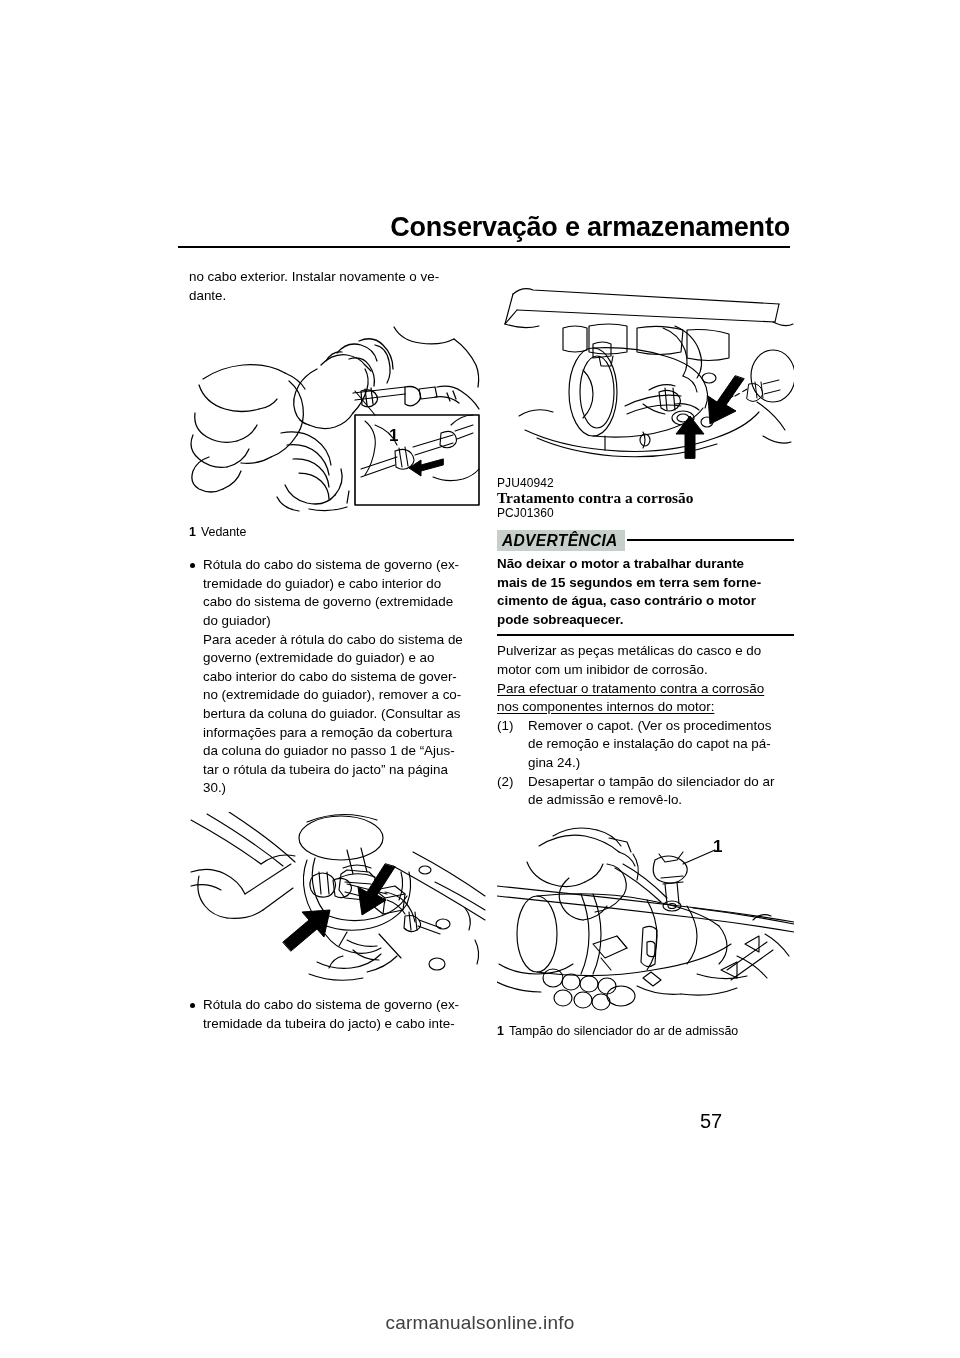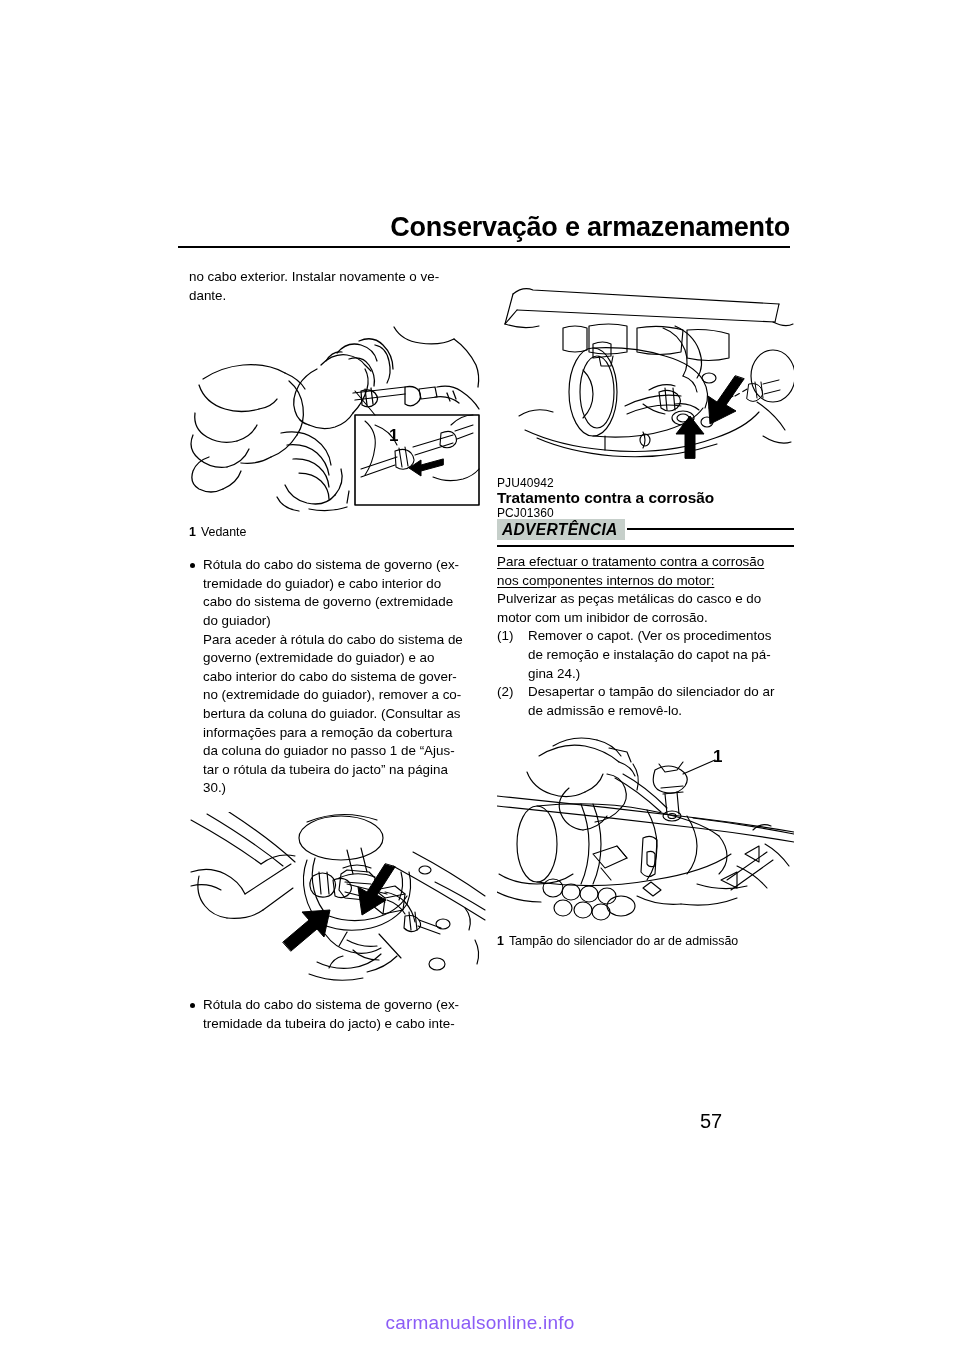--- a/index.html
+++ b/index.html
@@ -112,25 +112,26 @@
     font-size: 12px;
     line-height: 9px;
     letter-spacing: 0.1px;
     margin: 0;
   }
   .sec-title {
     font-size: 15.4px;
     font-weight: bold;
     margin: 1px 0 2px 0;
     line-height: 18px;
+    font-family: Liberation Serif, serif;
   }
   .warn-head {
     display: flex;
     align-items: center;
-    margin-top: 1px;
+    margin-top: 12px;
     margin-bottom: 4px;
   }
   .warn-label {
     background: #c6cfca;
     font-style: italic;
     font-weight: bold;
     font-size: 15.6px;
     line-height: 19px;
     padding: 1px 7px 1px 5px;
     letter-spacing: 0.3px;
@@ -173,21 +174,21 @@
   }
 
   
   .watermark {
     position: absolute;
     left: 0;
     top: 1312px;
     width: 960px;
     text-align: center;
     font-size: 19px;
-    color: #8b5cf6;
+    color: #404040;
     letter-spacing: 0.2px;
   }
 </style>
 </head>
 <body>
 
 <div class="page">
 
   <div class="page-header">
     <h1>Conservação e armazenamento</h1>
@@ -469,32 +470,38 @@
       <p class="ref-code">PJU40942</p>
       <h2 class="sec-title">Tratamento contra a corrosão</h2>
 
       <p class="ref-code">PCJ01360</p>
 
       <div class="warn-head">
         <span class="warn-label">ADVERTÊNCIA</span>
         <span class="warn-rule"></span>
       </div>
 
+      <p class="warn-body">
+        <span>Não deixar o motor a trabalhar durante</span><br>
+        <span>mais de 15 segundos em terra sem forne-</span><br>
+        <span>cimento de água, caso contrário o motor</span><br>
+        <span class="tail">pode sobreaquecer.</span>
+      </p>
 
       <div class="warn-rule-bottom"></div>
     </div>
+
+    <p class="nojust">
+      <span>Pulverizar as peças metálicas do casco e do</span><br>
+      <span>motor com um inibidor de corrosão.</span>
+    </p>
 
     <p class="nojust">
       <span class="underlined">Para efectuar o tratamento contra a corrosão</span><br>
       <span class="underlined">nos componentes internos do motor:</span>
-    </p>
-
-    <p class="nojust">
-      <span>Pulverizar as peças metálicas do casco e do</span><br>
-      <span>motor com um inibidor de corrosão.</span>
     </p>
 
     <p class="step">
       <span class="num">(1)</span>
       <span>Remover o capot. (Ver os procedimentos</span><br>
       <span>de remoção e instalação do capot na pá-</span><br>
       <span>gina 24.)</span>
     </p>
 
     <p class="step">

